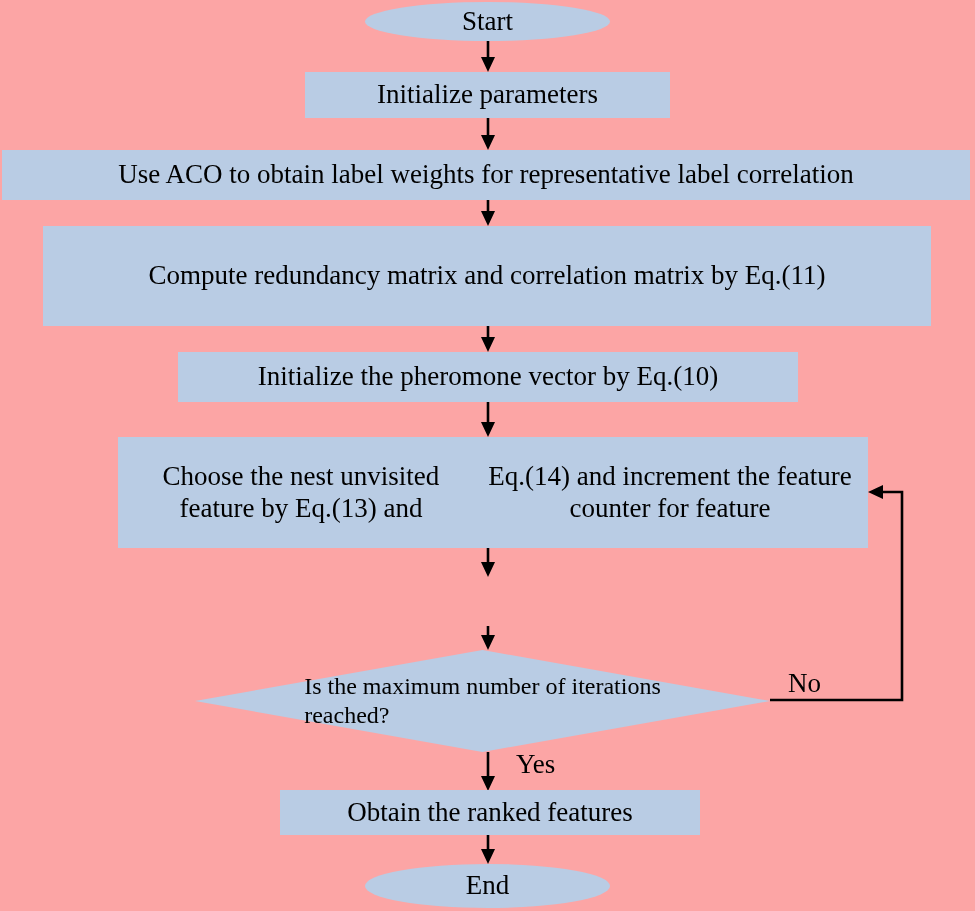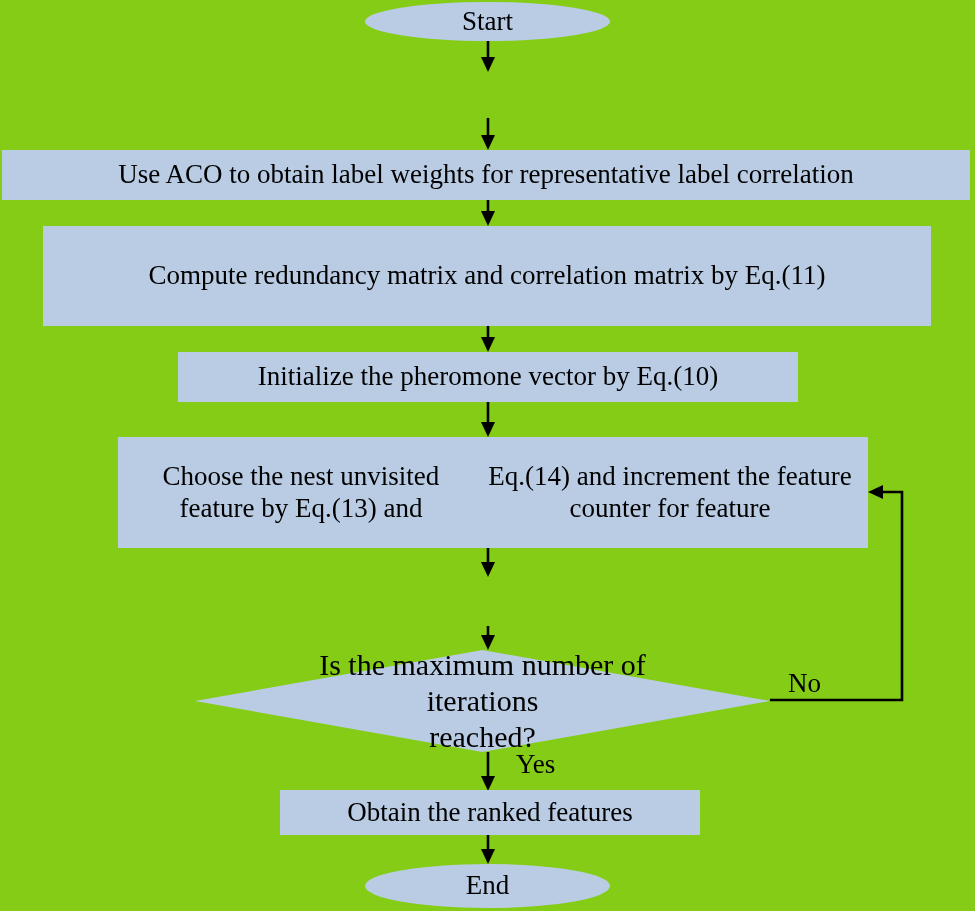--- a/index.html
+++ b/index.html
@@ -7,21 +7,21 @@
     padding: 0;
     background: #ffffff;
   }
   body {
     font-family: "Liberation Serif", "DejaVu Serif", serif;
   }
   #flowchart-root {
     position: relative;
     width: 975px;
     height: 911px;
-    background: #84cc16;
+    background: #fca5a5;
     overflow: hidden;
   }
   .node {
     position: absolute;
     box-sizing: border-box;
     background: #b9cce4;
     display: flex;
     align-items: center;
     justify-content: center;
     text-align: center;
@@ -43,22 +43,21 @@
     inset: 0;
     background: #b9cce4;
     clip-path: polygon(50% 0%, 100% 50%, 50% 100%, 0% 50%);
   }
   .diamond-label {
     position: absolute;
     inset: 0;
     display: flex;
     align-items: center;
     justify-content: center;
-    text-align: center;
-    font-size: 30px;
+    font-size: 24px;
     line-height: 1.2;
     color: #000000;
     padding: 0 70px;
     box-sizing: border-box;
   }
   .edge-label {
     position: absolute;
     font-size: 27px;
     color: #000000;
     z-index: 3;
@@ -119,20 +118,23 @@
     <polygon class="arrowhead" points="488,791 481,776 495,776"></polygon>
 
     <line x1="488" y1="835" x2="488" y2="853"></line>
     <polygon class="arrowhead" points="488,864 481,849 495,849"></polygon>
   </svg>
 
   <div class="node terminator" style="left:365px; top:2px; width:245px; height:39px;">
     <span>Start</span>
   </div>
 
+  <div class="node" style="left:305px; top:72px; width:365px; height:46px;">
+    <span>Initialize parameters</span>
+  </div>
 
   <div class="node" style="left:2px; top:150px; width:968px; height:50px;">
     <span>Use ACO to obtain label weights for representative label correlation</span>
   </div>
 
   <div class="node" style="left:43px; top:226px; width:888px; height:100px; flex-direction:column;">
     <span>Compute redundancy matrix and correlation matrix by Eq.(11)</span>
   </div>
 
   <div class="node" style="left:178px; top:352px; width:620px; height:50px;align-items:center;">

